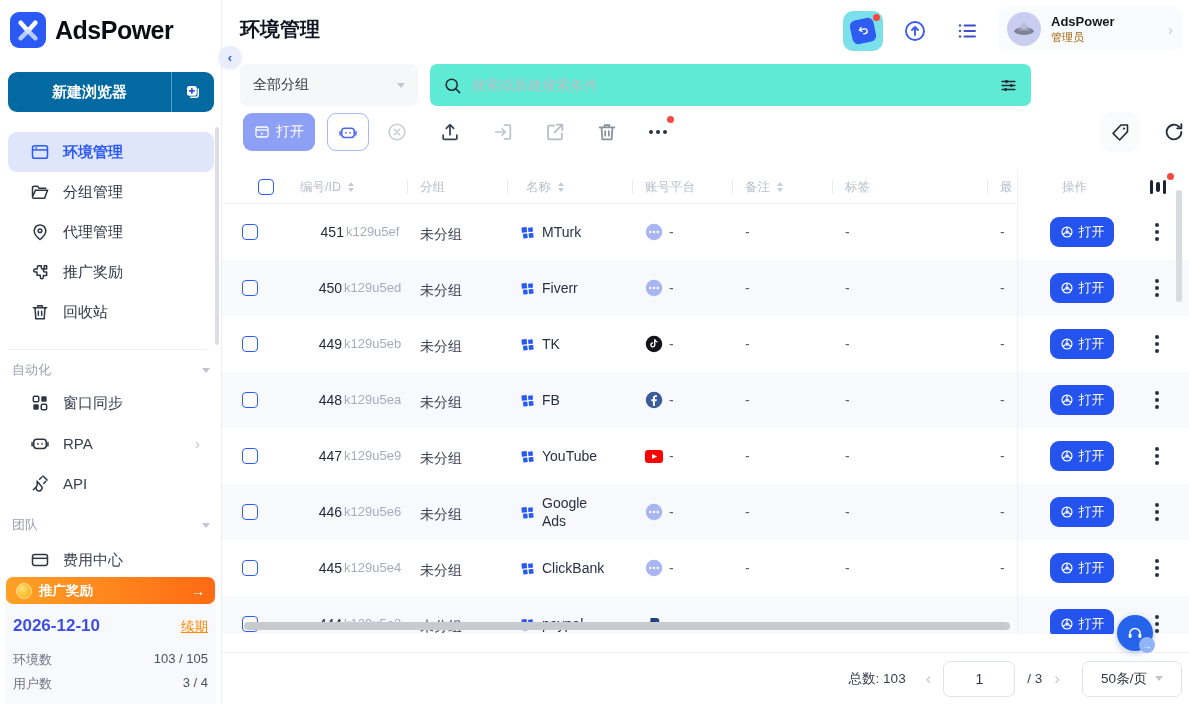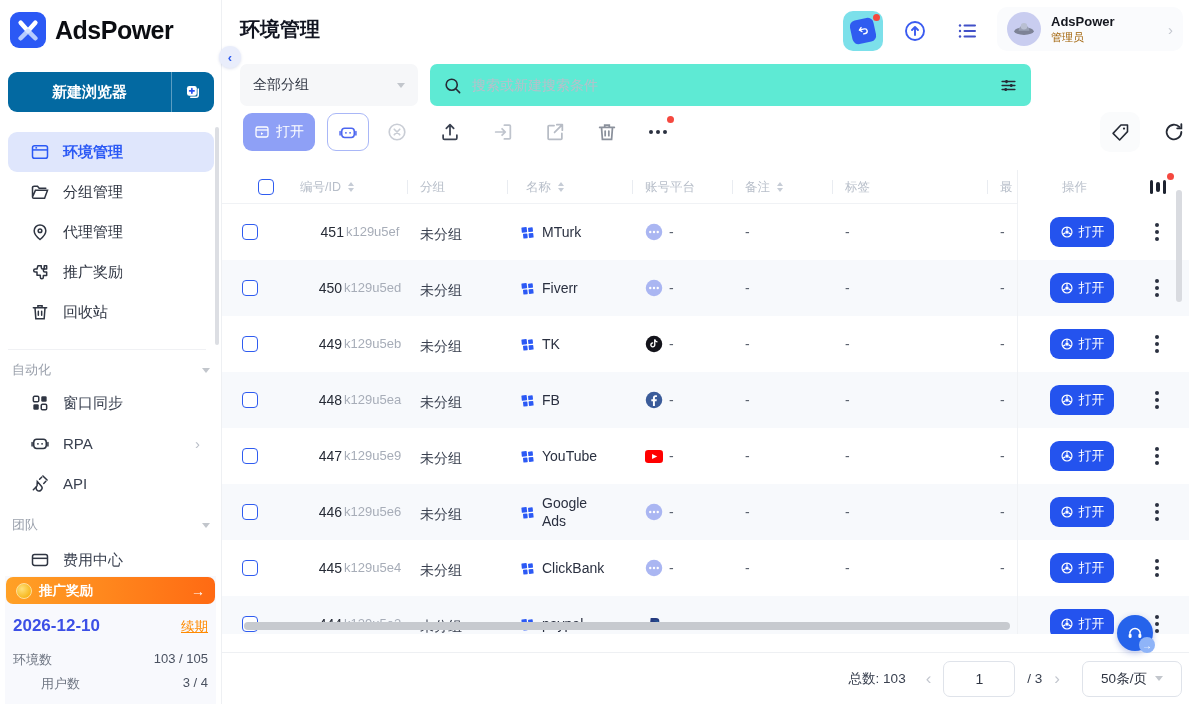--- a/index.html
+++ b/index.html
@@ -285,21 +285,21 @@
       <span class="promo-arrow">→</span>
     </div>
     <div class="promo-date-row">
       <span class="promo-date">2026-12-10</span>
       <span class="promo-renew">续期</span>
     </div>
     <div class="promo-stat" style="top:75px;text-align:center;">
       <span class="lab">环境数</span>
       <span class="val">103 / 105</span>
     </div>
-    <div class="promo-stat" style="top:99px;margin-left:28px;">
+    <div class="promo-stat" style="top:99px;">
       <span class="lab">用户数</span>
       <span class="val">3 / 4</span>
     </div>
   </div>
 </aside>
 
 <div class="collapse-btn">‹</div>
 
 <div class="main">
 

